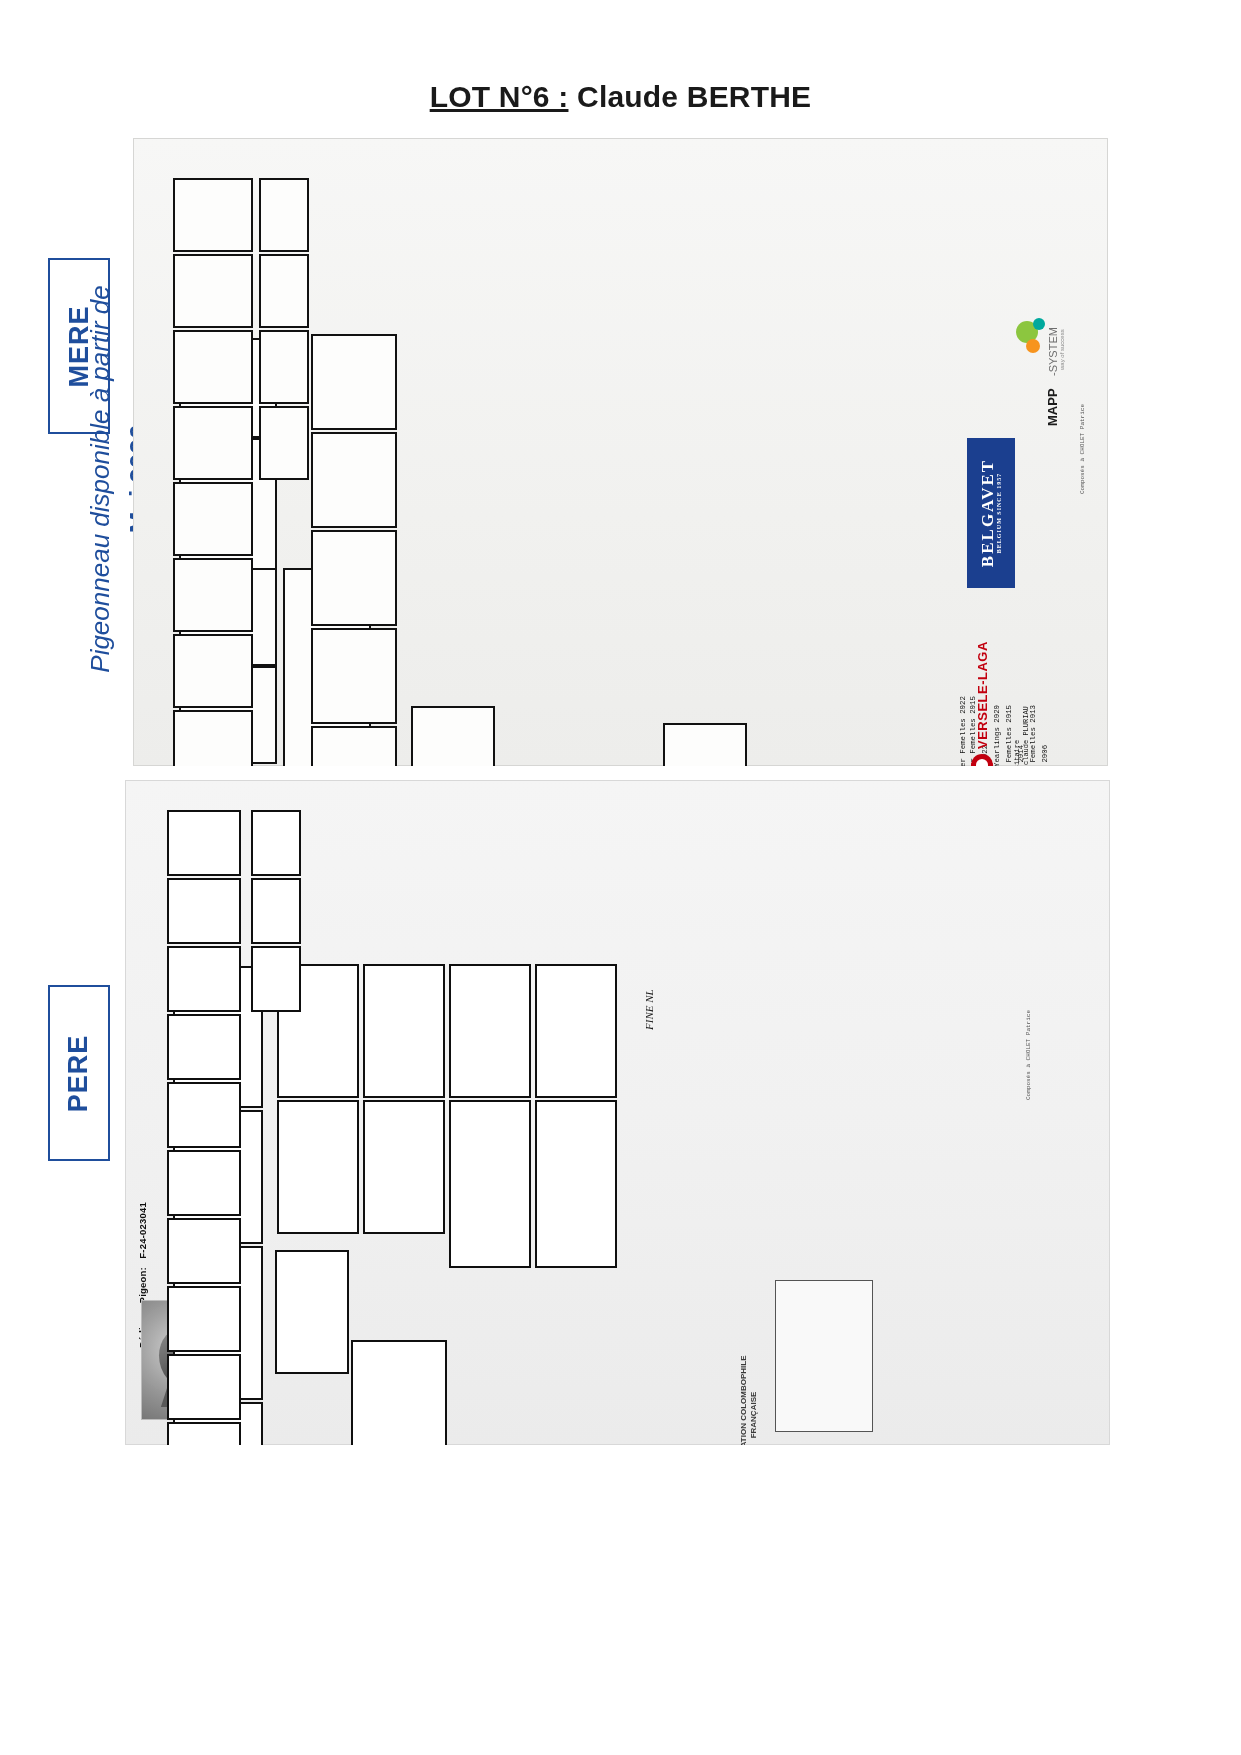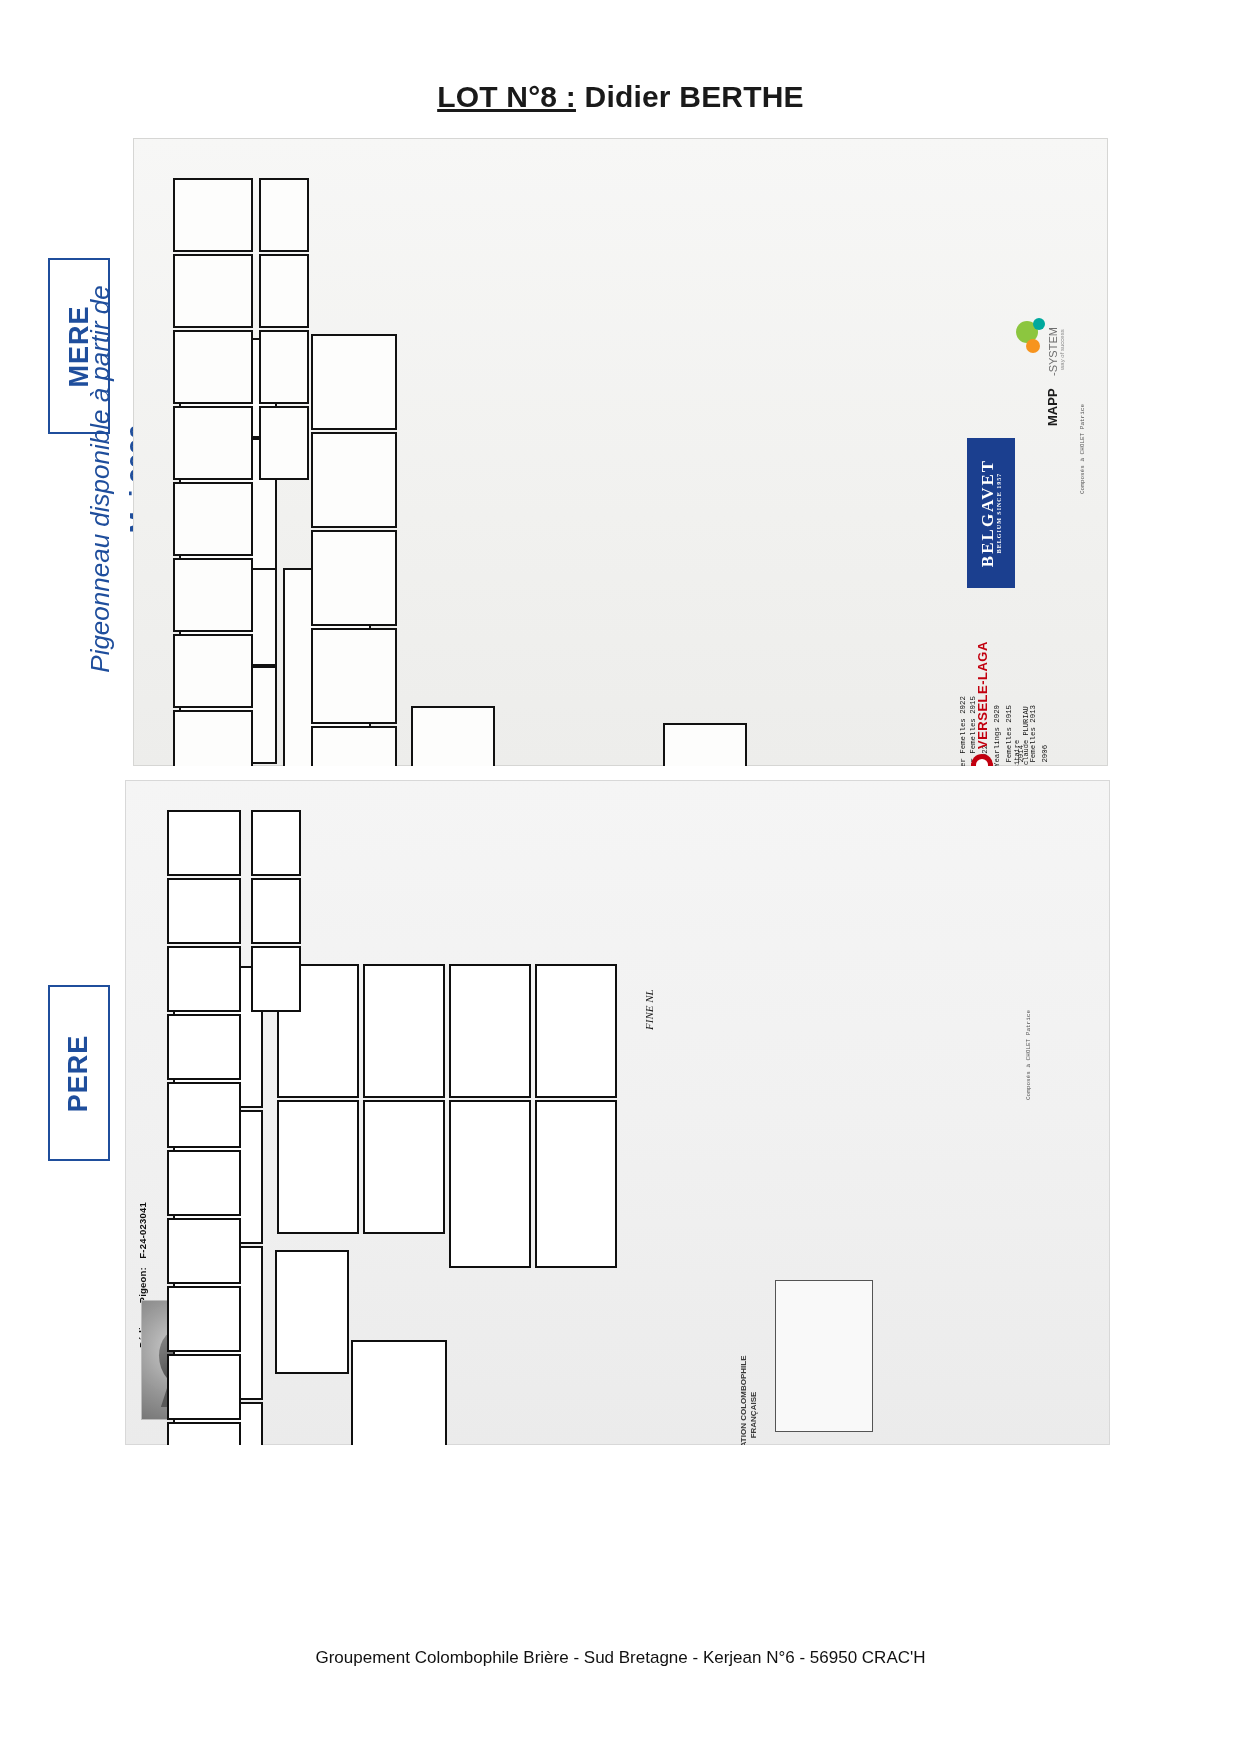--- a/index.html
+++ b/index.html
@@ -128,22 +128,22 @@
   
   .footer{
     position:absolute;left:0;top:1645px;width:1241px;text-align:center;
     font-size:17px;color:#111;line-height:1.55;
   }
 </style>
 </head>
 <body>
 
 <div class="title">
-  <span class="u">LOT N°8 :</span>
-  <span>Didier BERTHE</span>
+  <span class="u">LOT N°6 :</span>
+  <span>Claude BERTHE</span>
 </div>
 
 <div class="left-caption">
   <em>Pigeonneau disponible à partir de</em><br>
   <span class="dt">Mai 2026</span>
 </div>
 
 <div class="side-box" id="box-mere">
   <span>MERE</span>
 </div>
@@ -510,14 +510,13 @@
 
   <div class="vtext big" style="left:790px;top:640px;width:180px;font-weight:bold;">CHOLET Patrice</div>
   <div class="vtext" style="left:812px;top:640px;width:180px;">Les Moutiers
 14340 AUVILLARS</div>
   <div class="vtext" style="left:840px;top:640px;width:220px;">Tél.: 0231651331 / 0666131270</div>
   <div class="vtext" style="left:852px;top:640px;width:220px;">cholet.patrice@orange.fr</div>
   <div class="vtext" style="left:900px;top:120px;width:200px;font-size:6px;color:#555;">Composés à CHOLET Patrice</div>
 </div>
 
 <div class="footer">
-  <div>Groupement Colombophile Brière - Sud Bretagne - Kerjean N°6 - 56950 CRAC'H</div>
 </div>
 
 </body></html>

